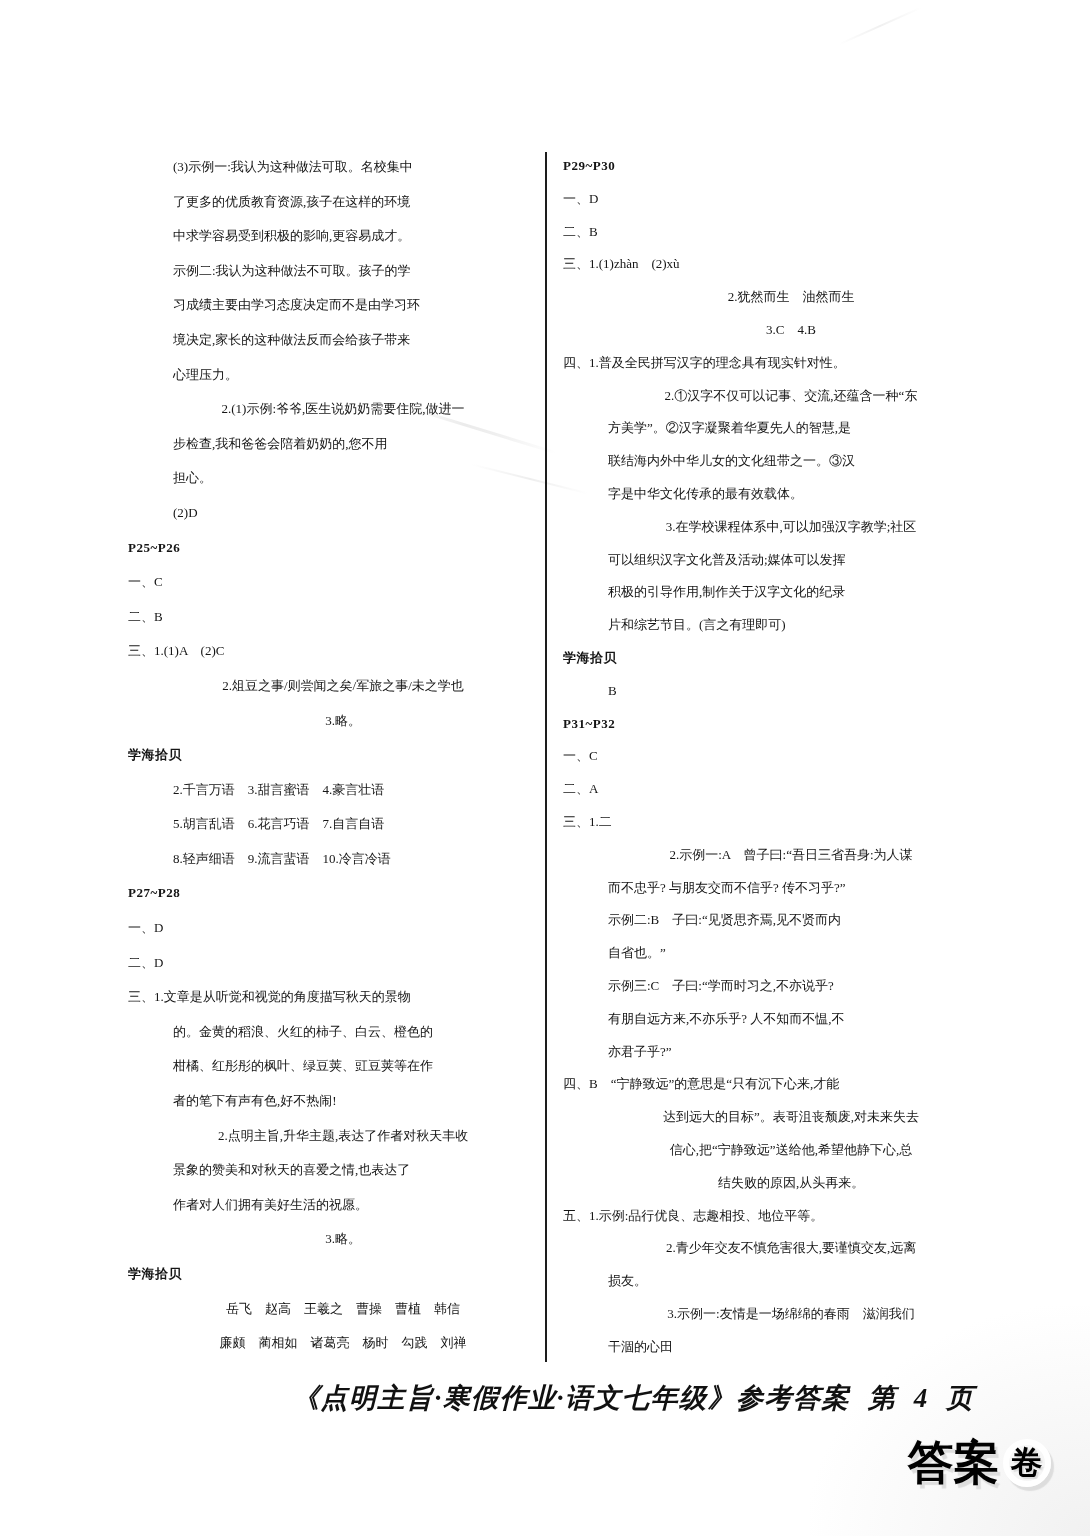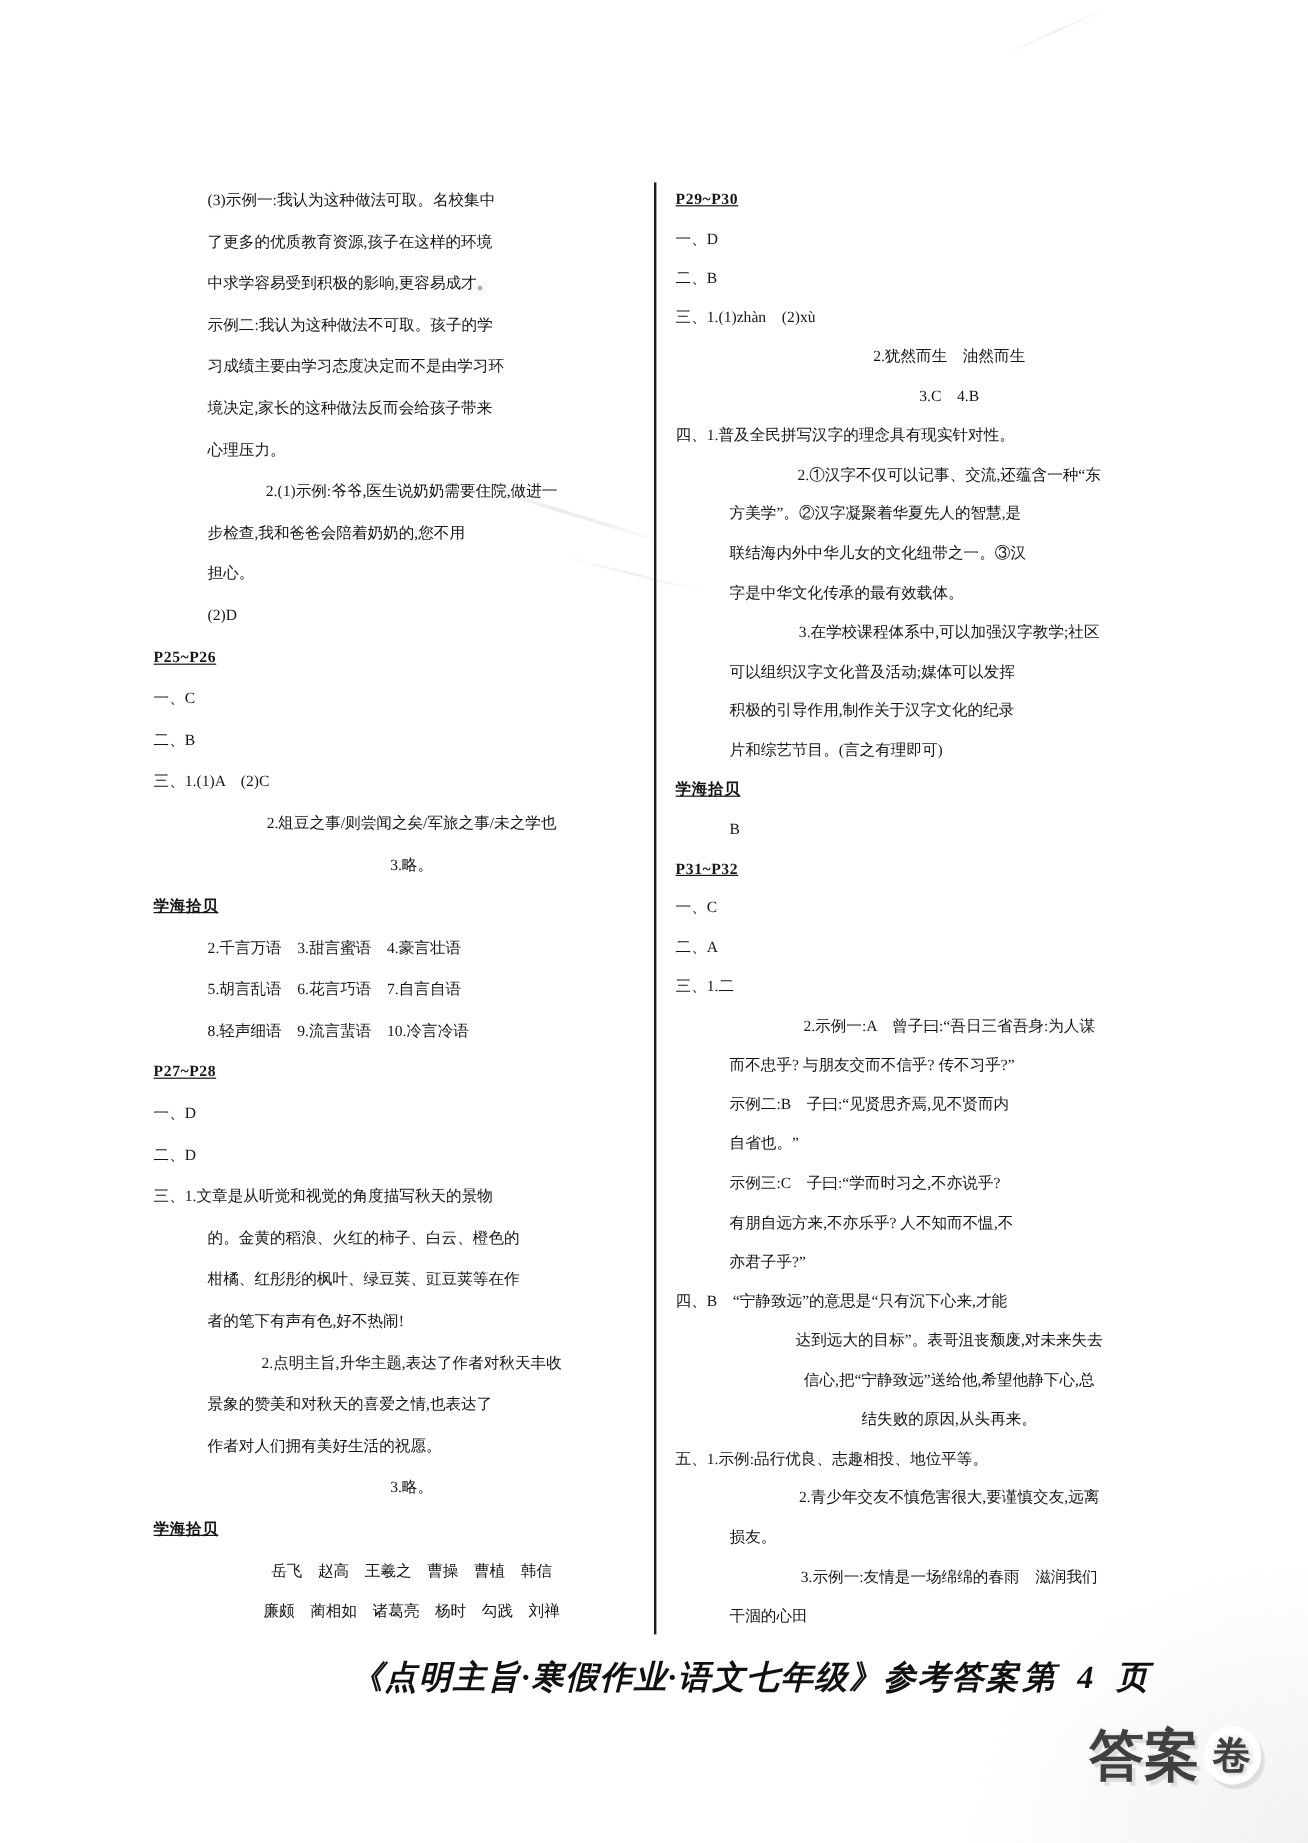--- a/index.html
+++ b/index.html
@@ -10,33 +10,33 @@
   }
   .page{position:absolute;inset:0;background:#fff;overflow:hidden;}
 
   .col{position:absolute;top:150px;font-size:13px;white-space:pre;}
   .col-left{left:128px;width:404px;line-height:34.6px;}
   .col-right{left:563px;width:430px;line-height:32.8px;}
 
   .ln{white-space:pre;}
   .i1{padding-left:26px;text-align:center;}
   .i2{padding-left:45px;}
-  .bold{font-weight:bold;letter-spacing:.5px;text-decoration:underline;}
+  .bold{font-weight:bold;letter-spacing:.5px;}
 
   .divider{position:absolute;left:545px;top:152px;width:2px;height:1210px;background:#1d1d1d;}
 
   .footer{
     position:absolute;left:292px;top:1380px;width:520px;
     font-size:27px;font-style:italic;font-weight:bold;letter-spacing:1.5px;
     white-space:pre;color:#111;
   }
-  .footer .pageno{margin-left:2px;letter-spacing:6px;}
+  .footer .pageno{margin-left:18px;letter-spacing:6px;}
 
   .watermark{
-    position:absolute;right:8px;top:1432px;width:206px;text-align:center;color:#404040;
+    position:absolute;right:8px;top:1432px;width:206px;text-align:center;color:#000000;
     font-family:"DejaVu Sans","Liberation Sans",sans-serif;user-select:none;
   }
   .wm-brand{
     display:flex;align-items:center;justify-content:center;gap:3px;
     font-size:46px;font-weight:900;
     text-shadow:3px 4px 1px #dddddd,-1px -1px 0 #f2f2f2;
   }
   .wm-circle{
     display:inline-flex;align-items:center;justify-content:center;
     width:48px;height:48px;border:6px solid #fff;border-radius:50%;

